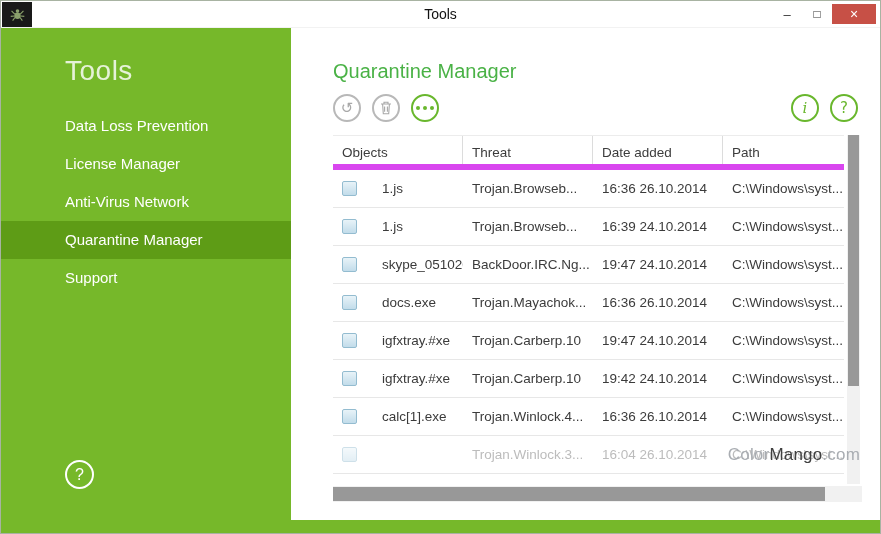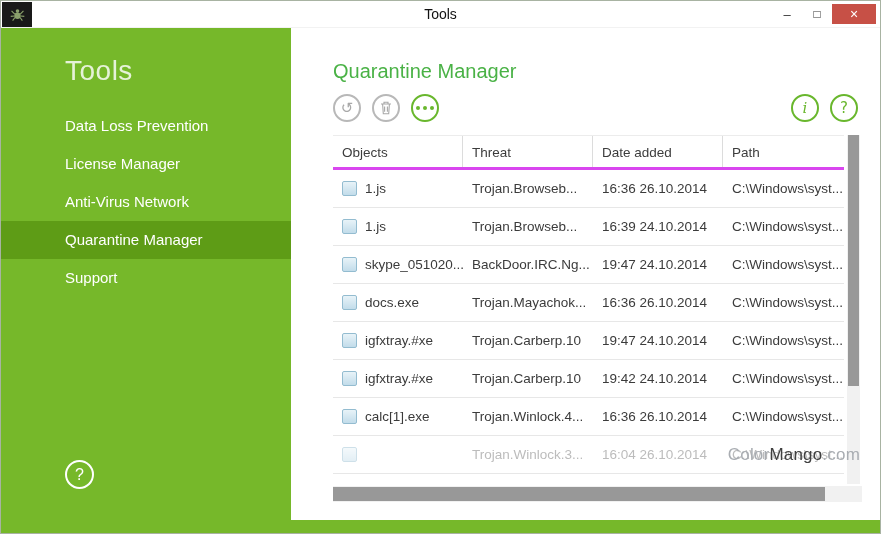--- a/index.html
+++ b/index.html
@@ -38,27 +38,27 @@
   .circle { width:28px; height:28px; border-radius:50%; border:2px solid #b8b8b8; display:flex; align-items:center; justify-content:center; cursor:pointer; background:#fff; }
   .circle .glyph { font-family:"DejaVu Sans", sans-serif; font-size:15px; color:#a8a8a8; line-height:1; }
   .circle.green { border-color:#69b72d; }
   .circle.green .glyph { color:#69b72d; }
   .info-glyph { font-family:"DejaVu Serif", serif; font-style:italic; font-size:15px; color:#69b72d; line-height:1; }
   .dots { display:flex; gap:3px; align-items:center; }
   .dots i { width:4px; height:4px; border-radius:50%; background:#69b72d; }
 
   
   .table { position:absolute; left:42px; top:107px; right:36px; }
-  .thead { display:flex; height:35px; border-top:1px solid #ececec; border-bottom:3px solid #d946ef; }
+  .thead { display:flex; height:35px; border-top:1px solid #ececec; border-bottom:6px solid #d946ef; }
   .th { font-size:13.5px; color:#3c3c3c; line-height:34px; padding-left:9px; border-right:1px solid #dcdcdc; white-space:nowrap; overflow:hidden; cursor:pointer; }
   .th:last-child { border-right:none; }
   .c0 { width:130px; } .c1 { width:130px; } .c2 { width:130px; } .c3 { flex:1; min-width:0; }
   .trow { display:flex; height:38px; border-bottom:1px solid #e7e7e7; cursor:pointer; background:#fff; }
   .cell { font-size:13.5px; color:#3b3b3b; line-height:37px; padding-left:9px; white-space:nowrap; overflow:hidden; }
-  .obj-cell { display:flex; align-items:center; gap:8px; }
+  .obj-cell { display:flex; align-items:center; gap:25px; }
   .ficon { flex:0 0 auto; width:15px; height:15px; border:1px solid #93bcd0; background:linear-gradient(#e8f3f8, #c2dcea); border-radius:2px; }
   .trow.faded .cell { color:#bcbcbc; }
   .trow.faded .ficon { opacity:0.45; }
 
   
   .vscroll { position:absolute; top:107px; right:20px; width:13px; height:349px; background:#f1f1f1; }
   .vthumb { position:absolute; top:0; left:1px; right:1px; height:72%; background:#989898; }
   .hscroll { position:absolute; left:42px; right:18px; bottom:18px; height:16px; background:#f1f1f1; }
   .hthumb { position:absolute; top:1px; bottom:1px; left:0; width:93%; background:#989898; }
 

